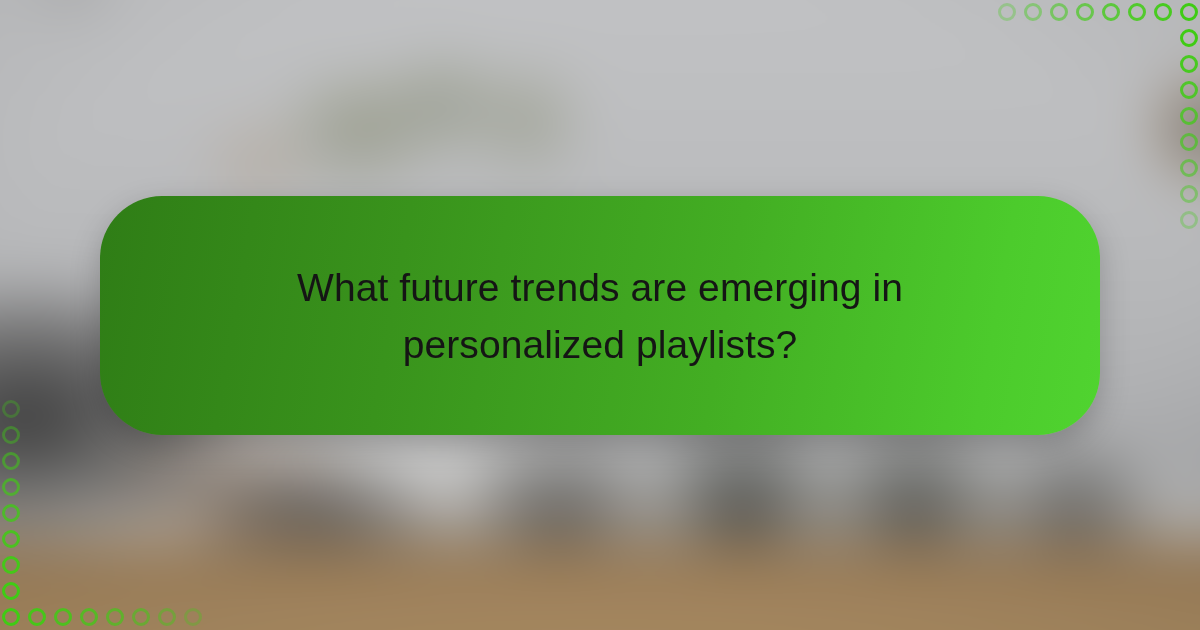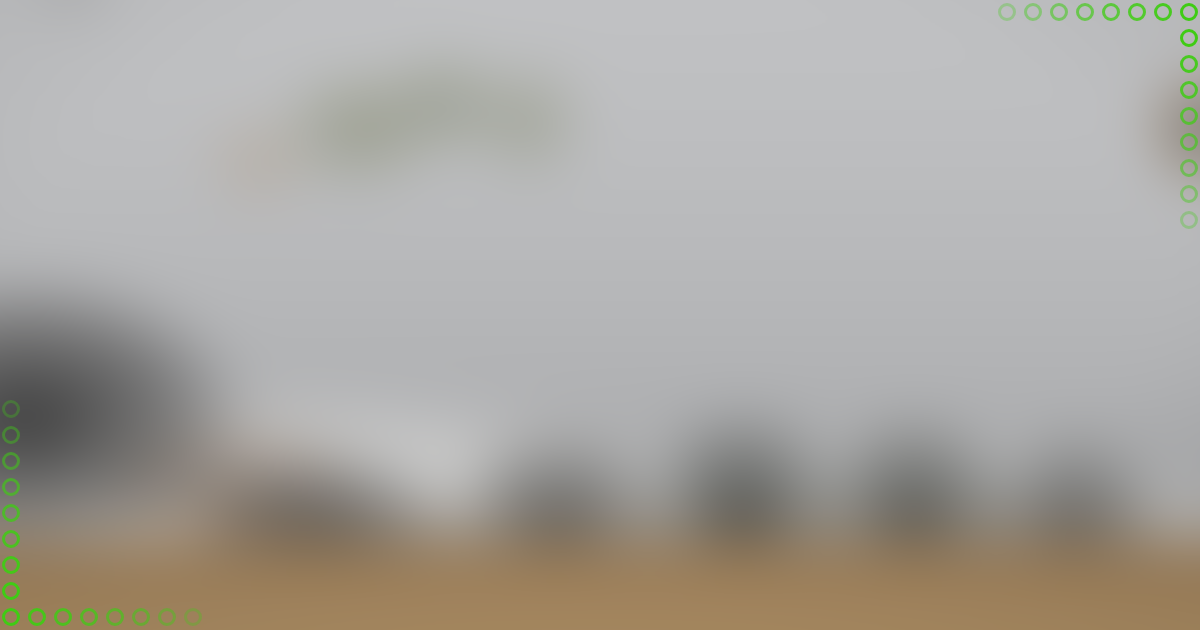--- a/index.html
+++ b/index.html
@@ -181,14 +181,17 @@
       <span class="dot" style="width: 18px; height: 18px; border-color: rgb(63, 204, 20); opacity: 0.3;"></span>
       <span class="dot" style="width: 18px; height: 18px; border-color: rgb(63, 204, 20); opacity: 0.42;"></span>
       <span class="dot" style="width: 18px; height: 18px; border-color: rgb(63, 204, 20); opacity: 0.54;"></span>
       <span class="dot" style="width: 18px; height: 18px; border-color: rgb(63, 204, 20); opacity: 0.66;"></span>
       <span class="dot" style="width: 18px; height: 18px; border-color: rgb(63, 204, 20); opacity: 0.76;"></span>
       <span class="dot" style="width: 18px; height: 18px; border-color: rgb(63, 204, 20); opacity: 0.85;"></span>
       <span class="dot" style="width: 18px; height: 18px; border-color: rgb(63, 204, 20); opacity: 0.93;"></span>
       <span class="dot" style="width: 18px; height: 18px; border-color: rgb(63, 204, 20); opacity: 1; margin-right: 0px; margin-bottom: 0px;"></span>
     </div>
 
+  <div class="card" style="background: linear-gradient(100deg, rgb(47, 125, 22) 0%, rgb(57, 147, 28) 30%, rgb(67, 174, 35) 62%, rgb(76, 203, 44) 88%, rgb(80, 212, 48) 100%); border-radius: 62px;">
+    <div class="card-text" style="color: rgb(21, 21, 21);">What future trends are emerging in personalized playlists?</div>
+  </div>
 
 </div>
 
 </body></html>

